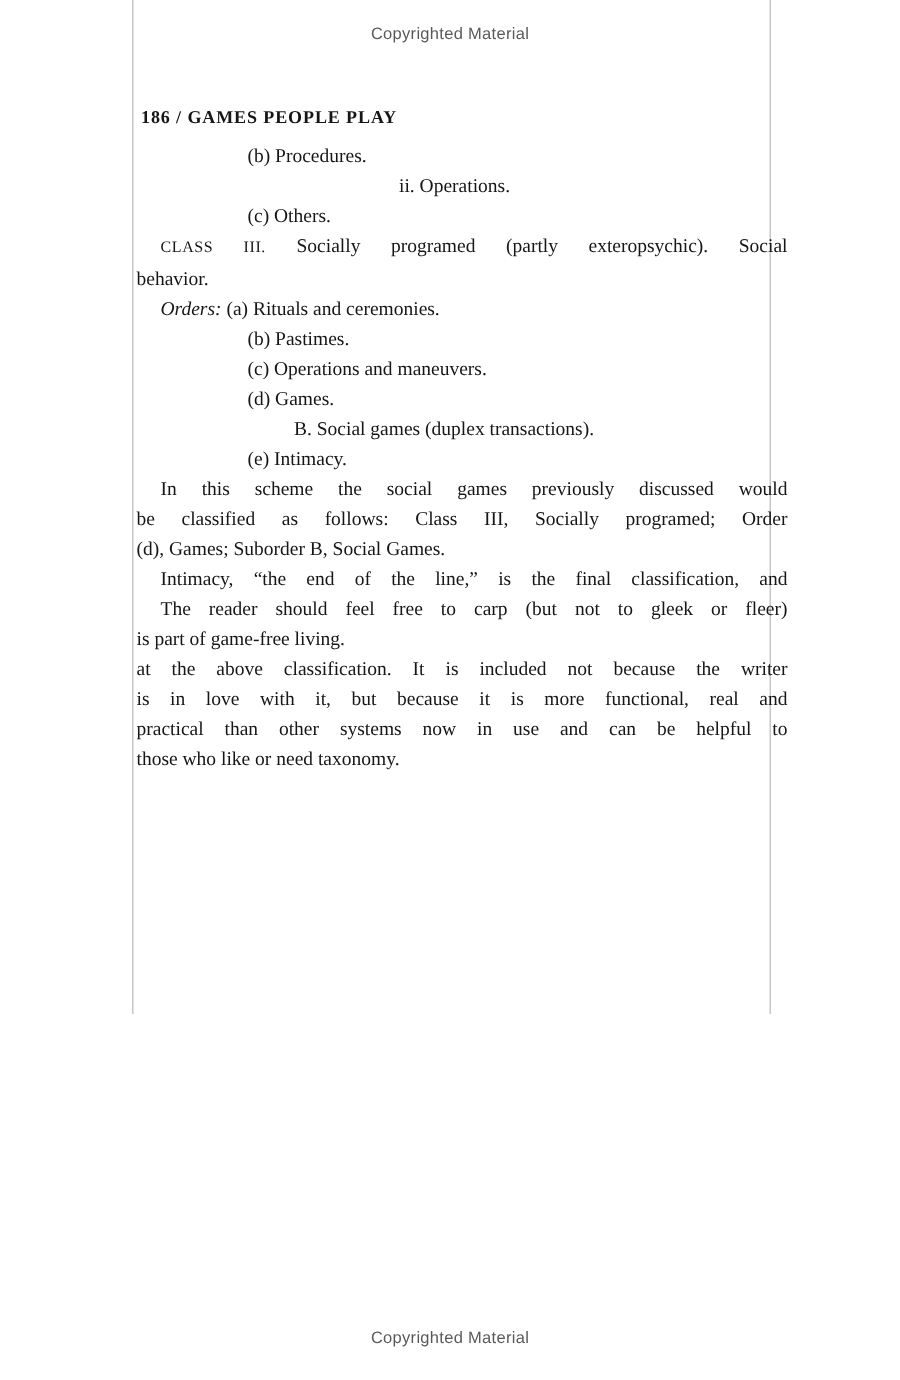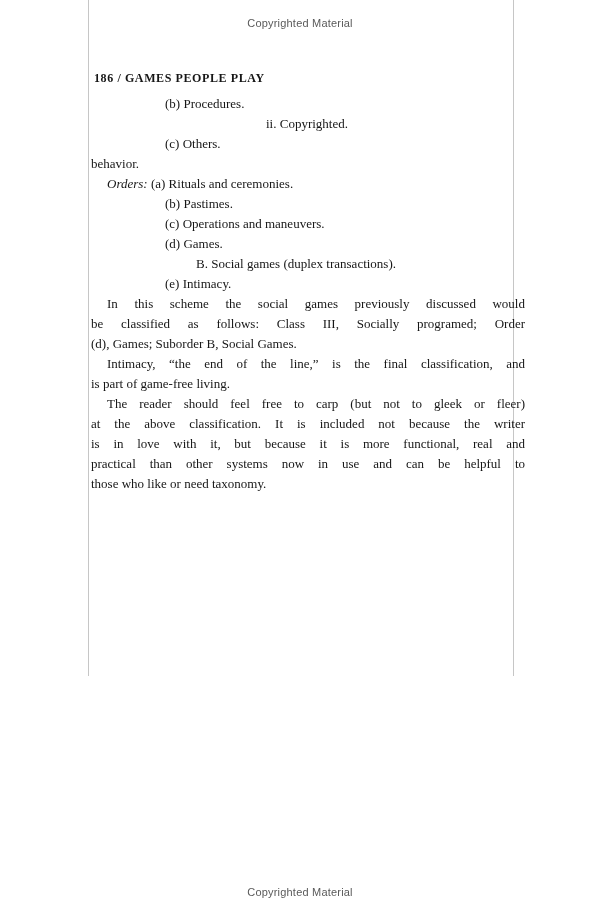--- a/index.html
+++ b/index.html
@@ -79,35 +79,36 @@
 <div class="page">
   <div class="watermark top">Copyrighted Material</div>
 
   <div class="border-line left"></div>
   <div class="border-line right"></div>
 
   <div class="running-header">186 / GAMES PEOPLE PLAY</div>
 
   <div class="text-block" id="text-block">
       <div class="line" style="padding-left: 74px;"><span>(b) Procedures.</span></div>
-      <div class="line" style="padding-left: 175px;"><span>ii. Copyrighted.</span></div>
+      <div class="line" style="padding-left: 175px;"><span>ii. Operations.</span></div>
       <div class="line" style="padding-left: 74px;"><span>(c) Others.</span></div>
+      <div class="line just" style="padding-left: 16px;"><span class="smallcaps">CLASS III.</span><span> Socially programed (partly exteropsychic). Social</span></div>
       <div class="line" style="padding-left: 0px;"><span>behavior.</span></div>
       <div class="line" style="padding-left: 16px;"><span class="italic">Orders:</span><span> (a) Rituals and ceremonies.</span></div>
       <div class="line" style="padding-left: 74px;"><span>(b) Pastimes.</span></div>
       <div class="line" style="padding-left: 74px;"><span>(c) Operations and maneuvers.</span></div>
       <div class="line" style="padding-left: 74px;"><span>(d) Games.</span></div>
       <div class="line" style="padding-left: 105px;"><span>B. Social games (duplex transactions).</span></div>
       <div class="line" style="padding-left: 74px;"><span>(e) Intimacy.</span></div>
       <div class="line just" style="padding-left: 16px;"><span>In this scheme the social games previously discussed would</span></div>
       <div class="line just" style="padding-left: 0px;"><span>be classified as follows: Class III, Socially programed; Order</span></div>
       <div class="line" style="padding-left: 0px;"><span>(d), Games; Suborder B, Social Games.</span></div>
       <div class="line just" style="padding-left: 16px;"><span>Intimacy, “the end of the line,” is the final classification, and</span></div>
+      <div class="line just" style="padding-left: 16px;"><span>The reader should feel free to carp (but not to gleek or fleer)</span></div>
       <div class="line" style="padding-left: 0px;"><span>is part of game-free living.</span></div>
-      <div class="line just" style="padding-left: 16px;"><span>The reader should feel free to carp (but not to gleek or fleer)</span></div>
       <div class="line just" style="padding-left: 0px;"><span>at the above classification. It is included not because the writer</span></div>
       <div class="line just" style="padding-left: 0px;"><span>is in love with it, but because it is more functional, real and</span></div>
       <div class="line just" style="padding-left: 0px;"><span>practical than other systems now in use and can be helpful to</span></div>
       <div class="line" style="padding-left: 0px;"><span>those who like or need taxonomy.</span></div>
     </div>
 
   <div class="watermark bottom">Copyrighted Material</div>
 </div>
 
 </body></html>

